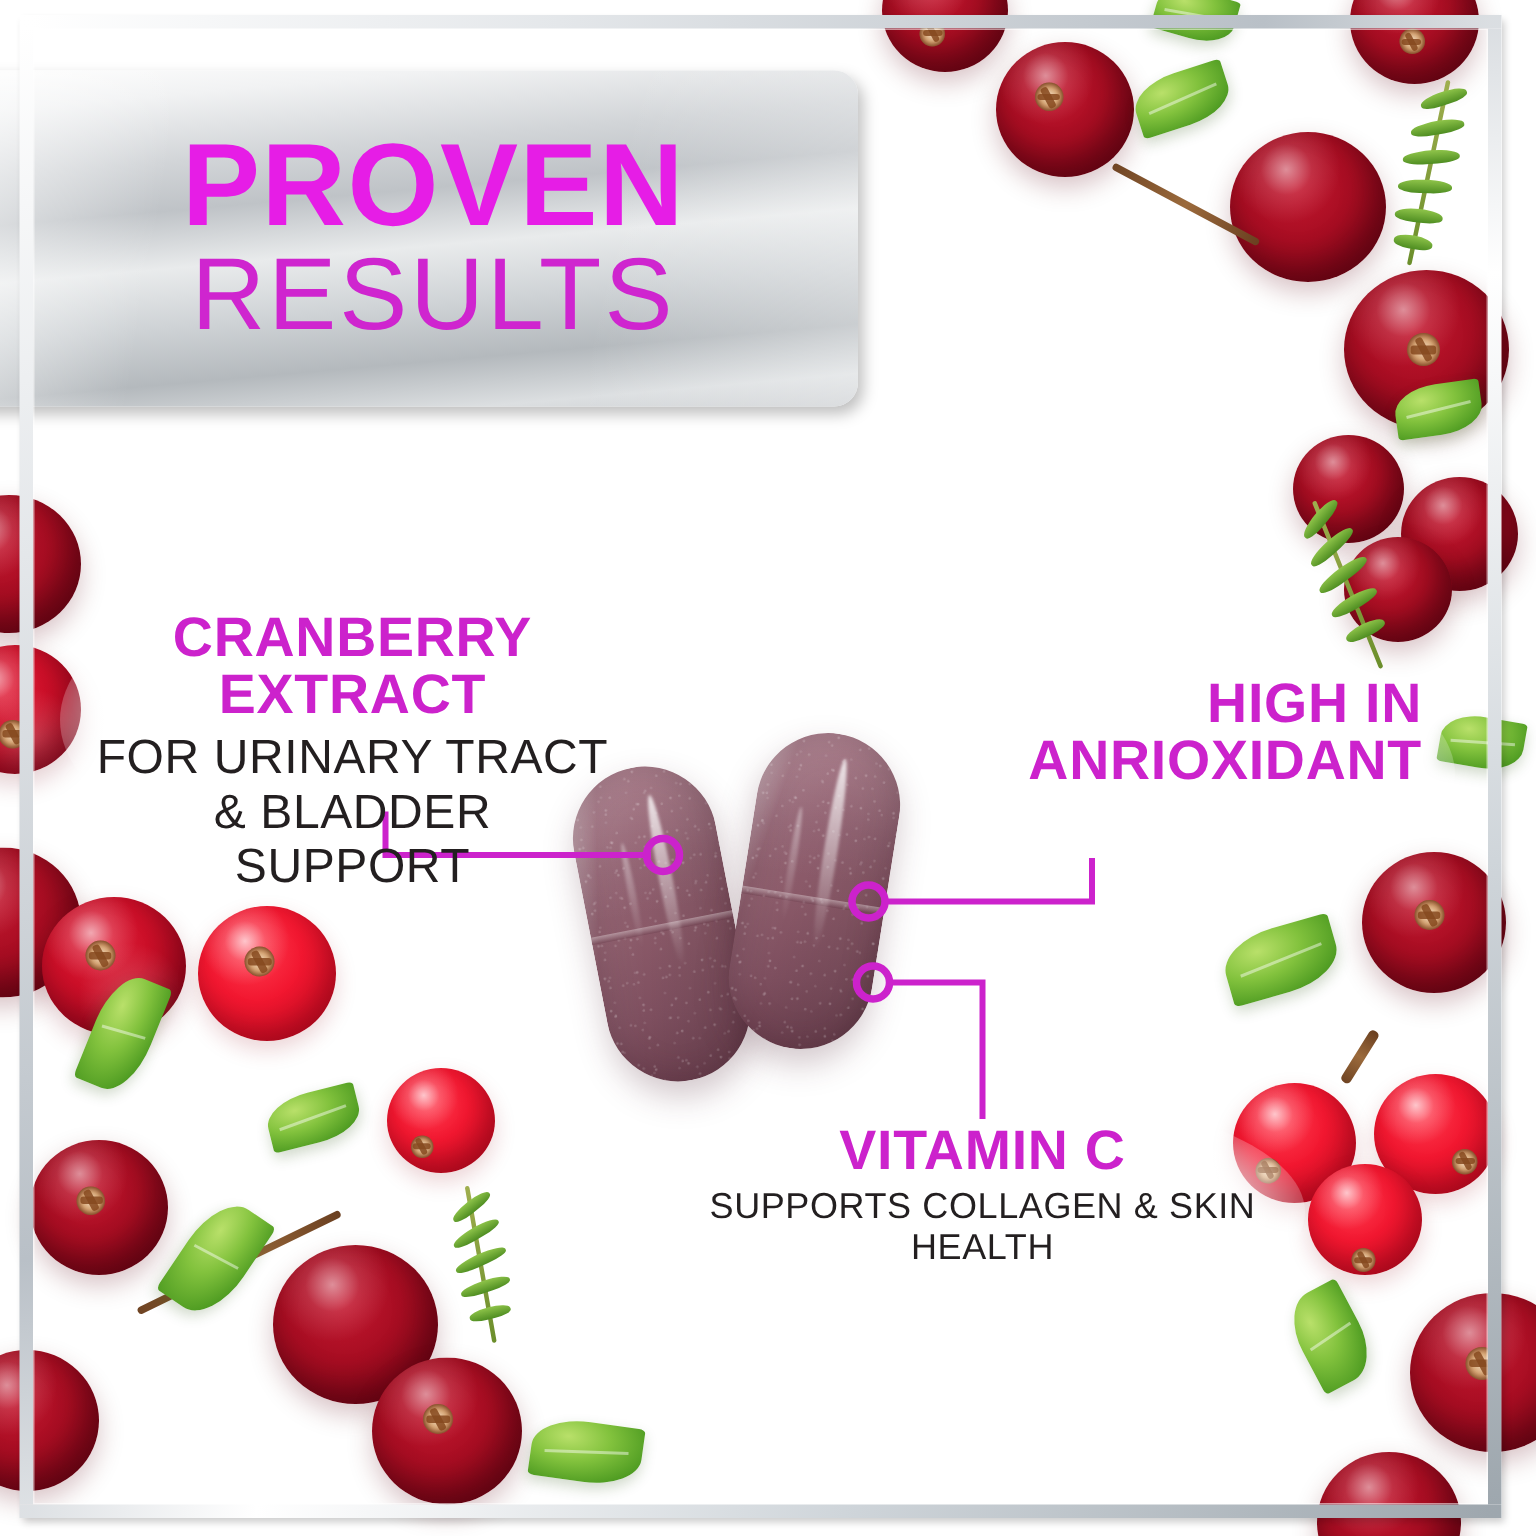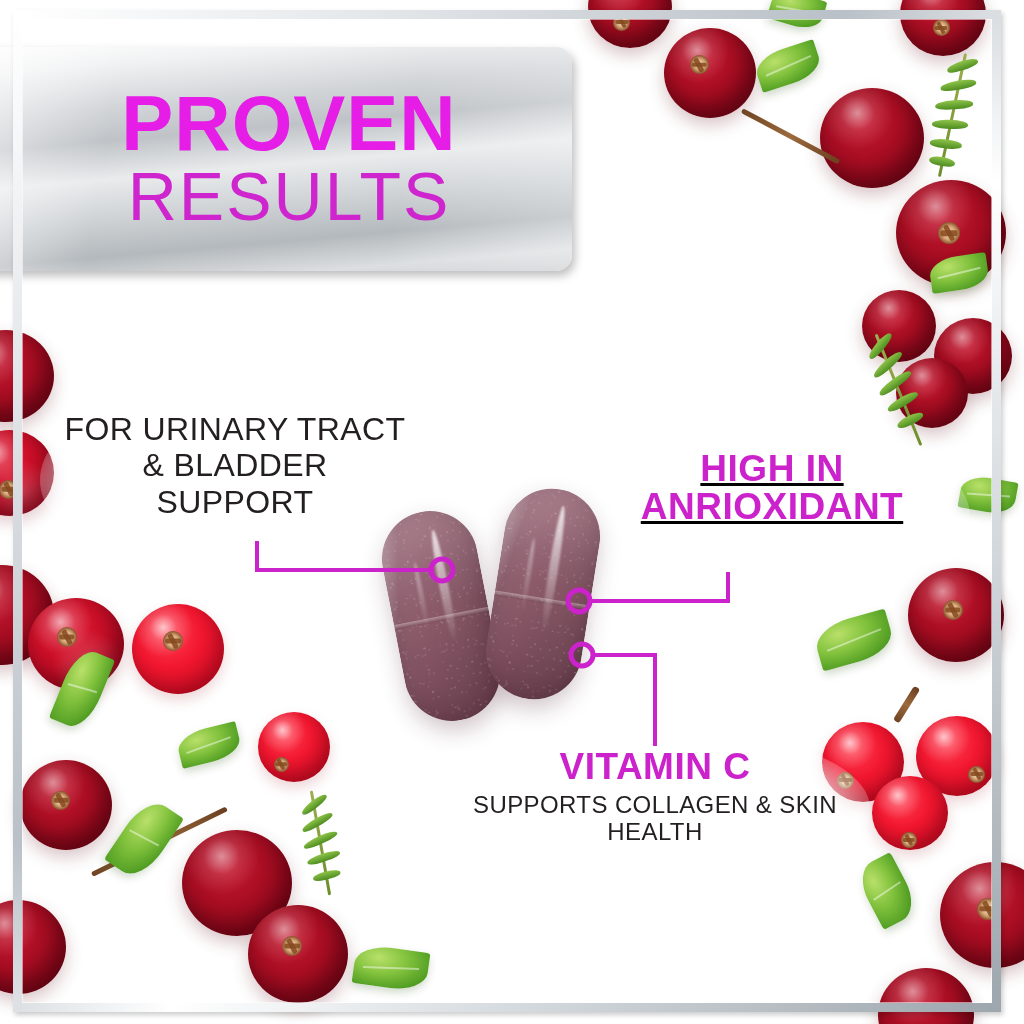--- a/index.html
+++ b/index.html
@@ -133,21 +133,21 @@
   .callout .title {
     color:#cc22cc; font-weight:bold; letter-spacing:.5px; line-height:1.02;
   }
   .callout .sub {
     color:#231f20; font-weight:normal; letter-spacing:.4px; line-height:1.14; margin-top:5px;
   }
   #callout-cranberry { left:60px; top:406px; width:350px; text-align:center; }
   #callout-cranberry .title { font-size:37px; }
   #callout-cranberry .sub   { font-size:32px; }
 
-  #callout-antioxidant { left:596px; top:450px; width:352px; text-align:center;text-decoration:underline; }
+  #callout-antioxidant { left:596px; top:450px; width:352px; text-align:right; }
   #callout-antioxidant .title { font-size:37px; }
   #callout-antioxidant .sub   { font-size:24px; }
 
   #callout-vitaminc { left:470px; top:748px; width:370px; text-align:center; }
   #callout-vitaminc .title { font-size:37px; }
   #callout-vitaminc .sub   { font-size:24px; }
 
   
   #leaders { position:absolute; inset:0; pointer-events:none; }
 
@@ -295,20 +295,21 @@
       <circle cx="582" cy="655" r="11"></circle>
     </g>
   </svg>
 
   <div class="banner">
     <div class="banner-line1">PROVEN</div>
     <div class="banner-line2">RESULTS</div>
   </div>
 
   <div class="callout" id="callout-cranberry">
+    <div class="title">CRANBERRY EXTRACT</div>
     <div class="sub">FOR URINARY TRACT &amp; BLADDER SUPPORT</div>
   </div>
 
   <div class="callout" id="callout-antioxidant">
     <div class="title">HIGH IN ANRIOXIDANT</div>
   </div>
 
   <div class="callout" id="callout-vitaminc">
     <div class="title">VITAMIN C</div>
     <div class="sub">SUPPORTS COLLAGEN &amp; SKIN HEALTH</div>

